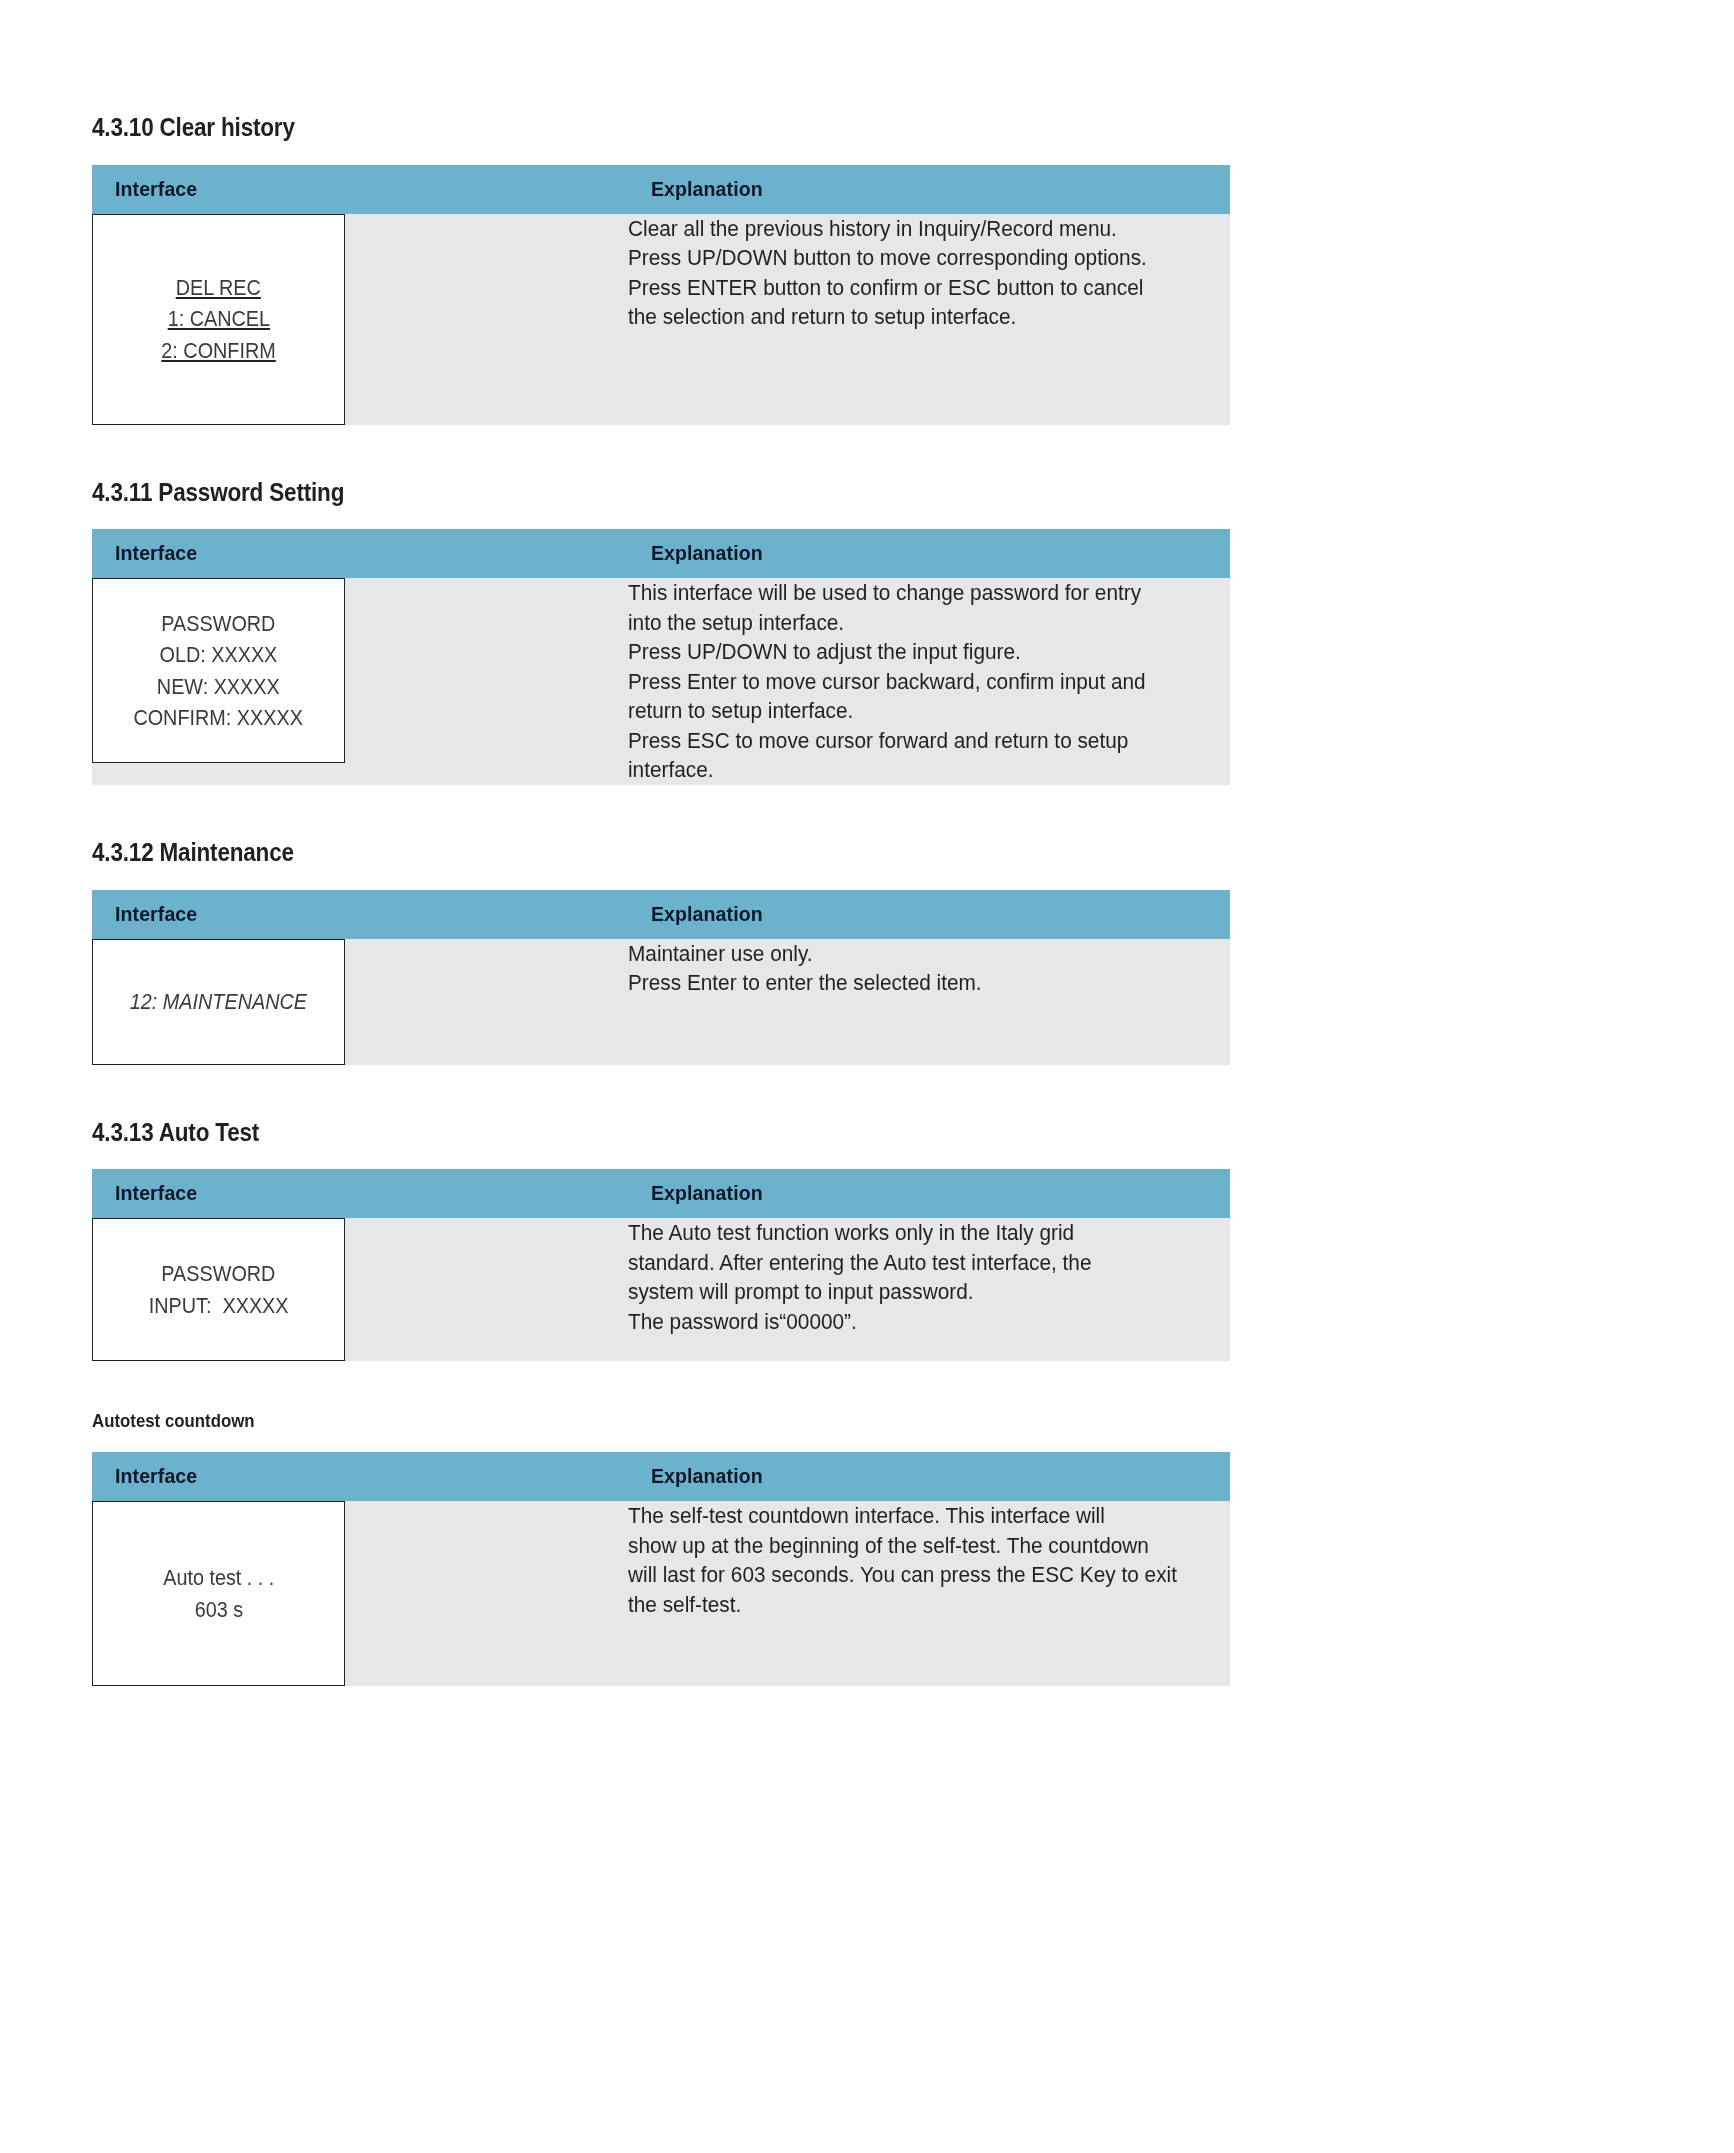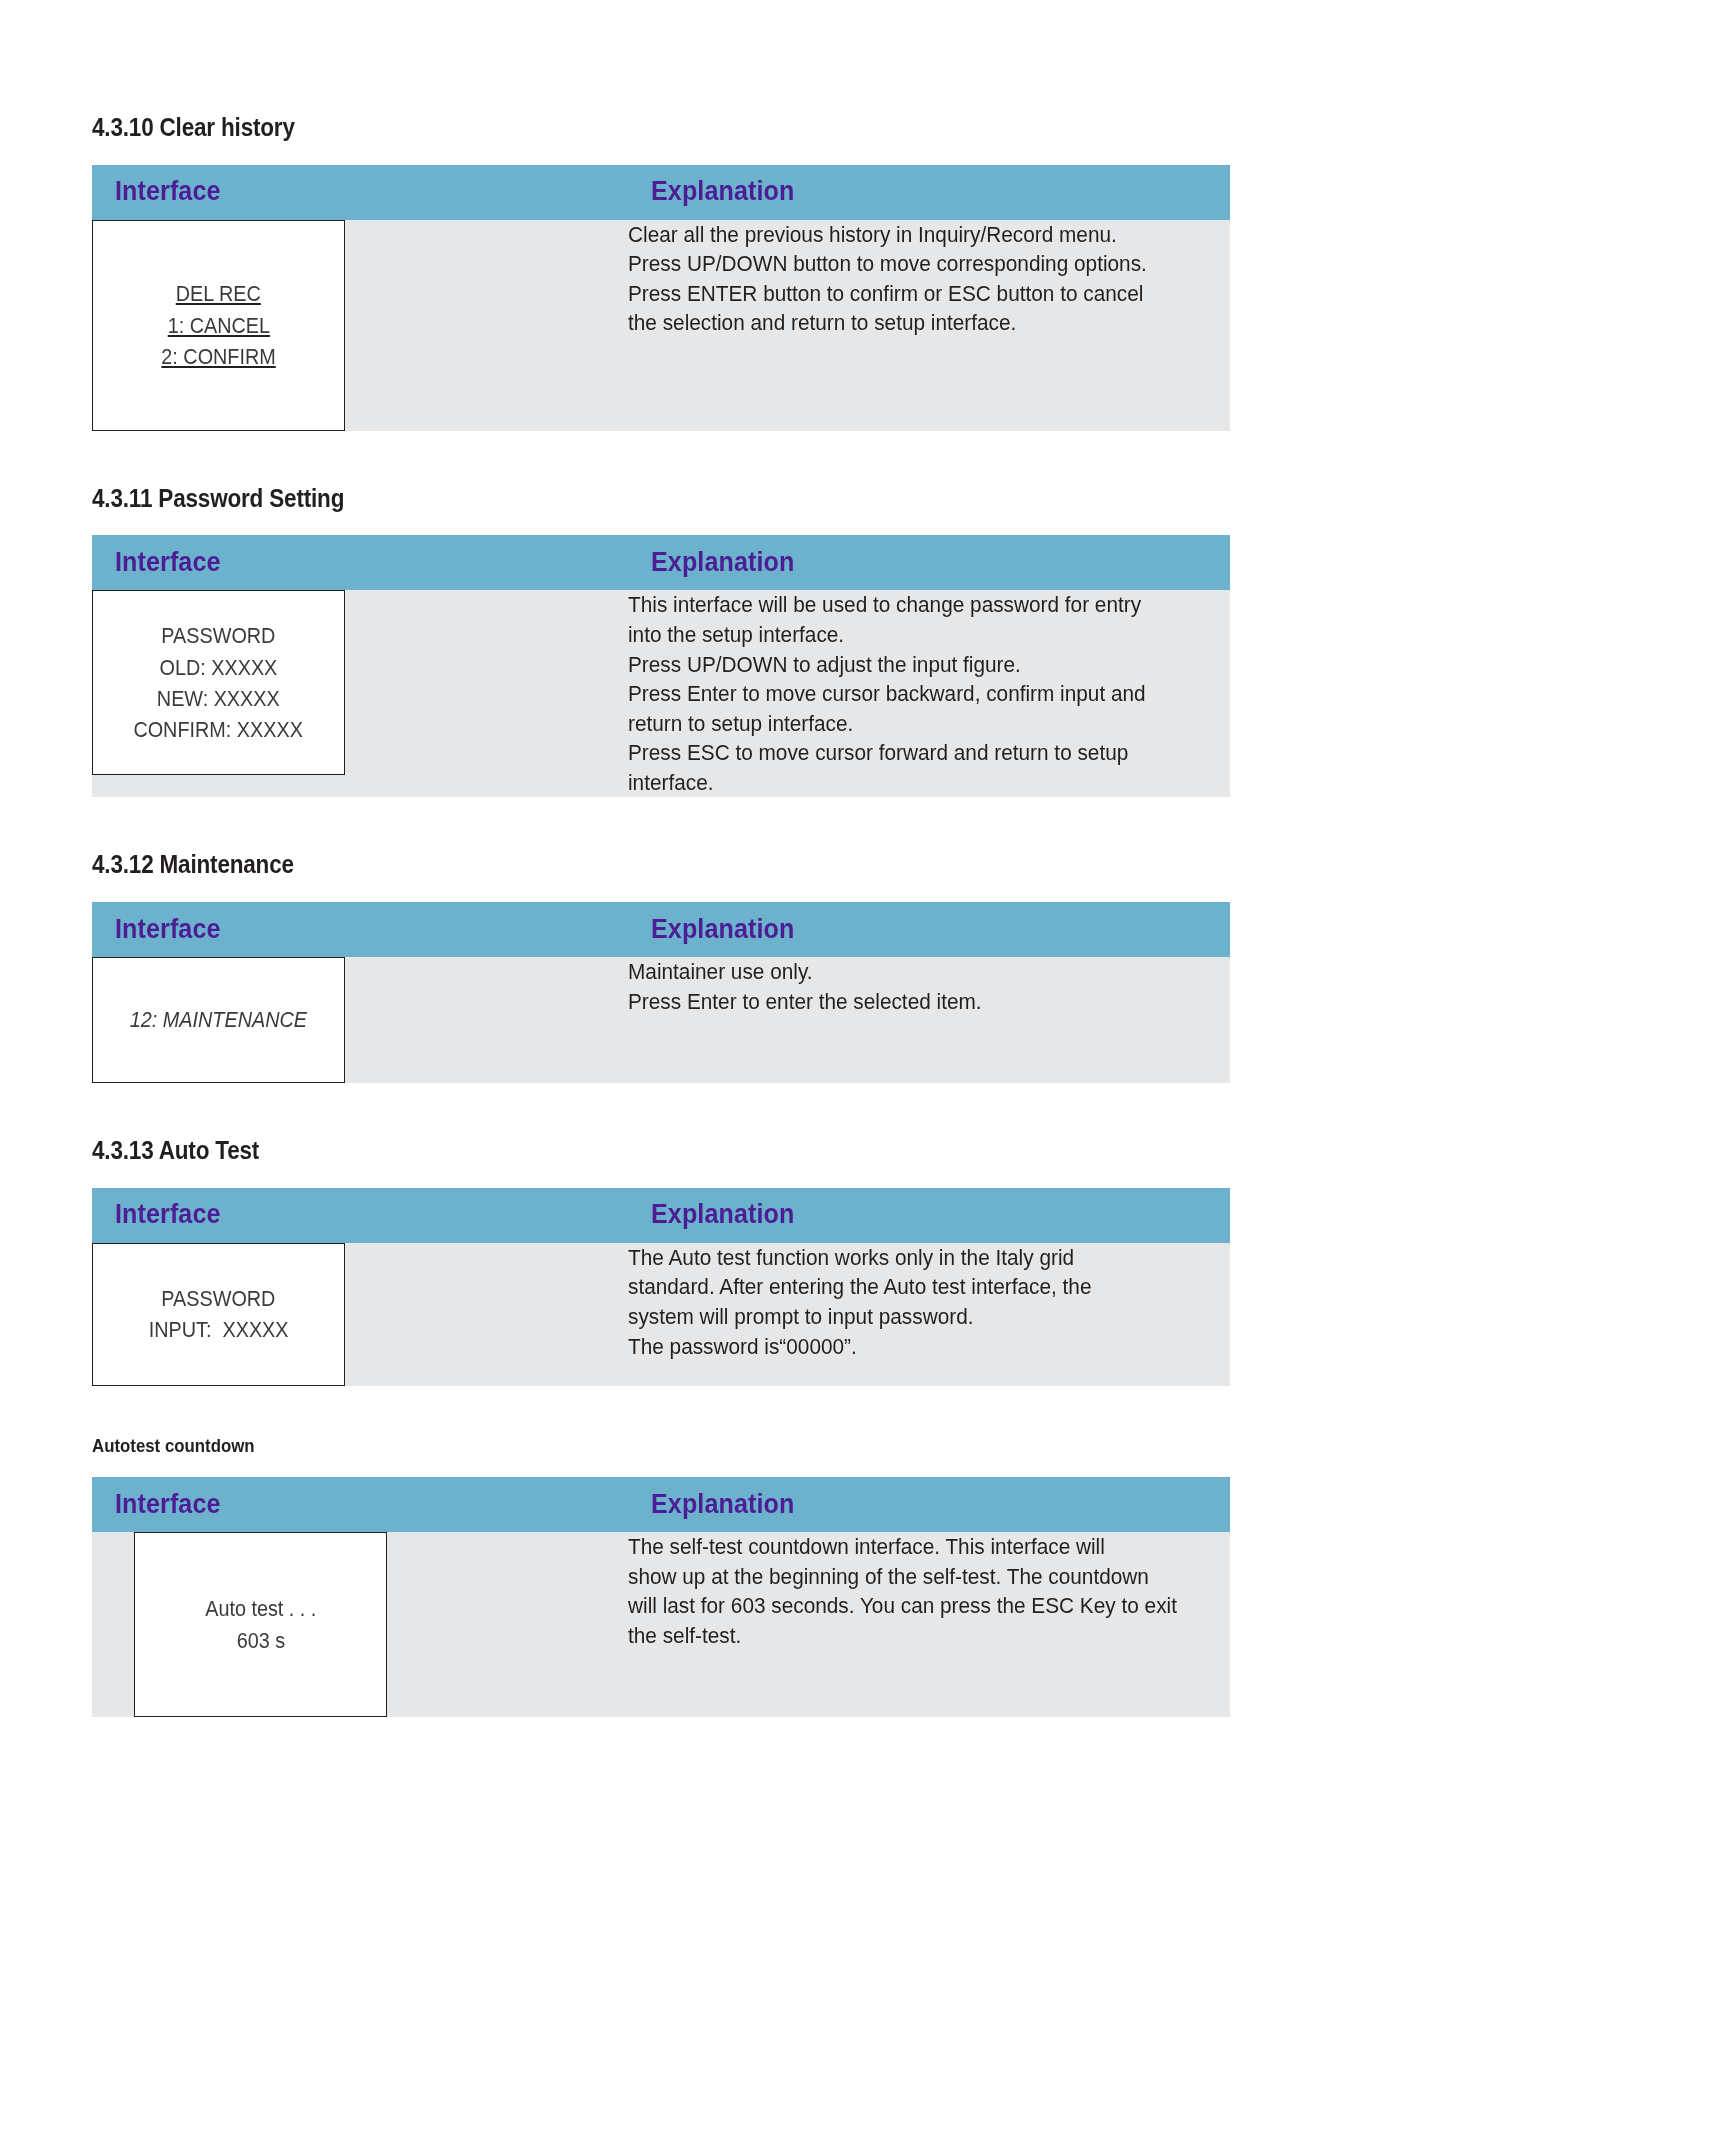--- a/index.html
+++ b/index.html
@@ -54,22 +54,22 @@
   .gap-subhead-table { height: 21px; }
 
   
   .tbl {
     width: 1137px;
     border-collapse: collapse;
     table-layout: fixed;
   }
   .tbl .hdr th {
     background: #6db2cd;
-    color: #4c1d95;
-    font-size: 27px;
+    color: #0f172a;
+    font-size: 21px;
     font-weight: bold;
     text-align: left;
     padding: 11.6px 0 12.6px 23px;
     height: 49px;
     box-sizing: border-box;
     vertical-align: middle;
     letter-spacing: 0.1px;
   }
   .tbl .hdr th span {
     display: inline-block;
@@ -104,21 +104,21 @@
     font-weight: 300;
     color: #3a3a3a;
     line-height: 1.42;
     white-space: pre;
     transform: scaleX(0.90);
   }
   .lcd-h218 { height: 211px; text-decoration: underline; }
   .lcd-h190 { height: 185px; }
   .lcd-h130 { height: 126px; font-style: italic; }
   .lcd-h145 { height: 143px; }
-  .lcd-h190b { height: 185px; margin-left: 42px; }
+  .lcd-h190b { height: 185px; }
 
   
   .expl-line {
     font-size: 22px;
     color: #231f20;
     line-height: 1.345;
     white-space: pre-wrap;
     transform: scaleX(0.945);
     transform-origin: left center;
   }

